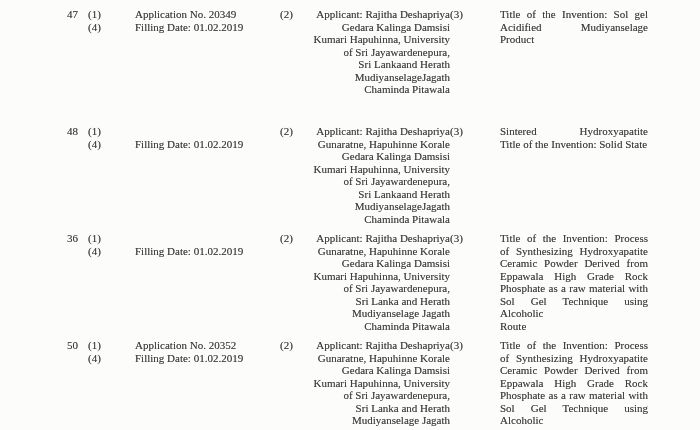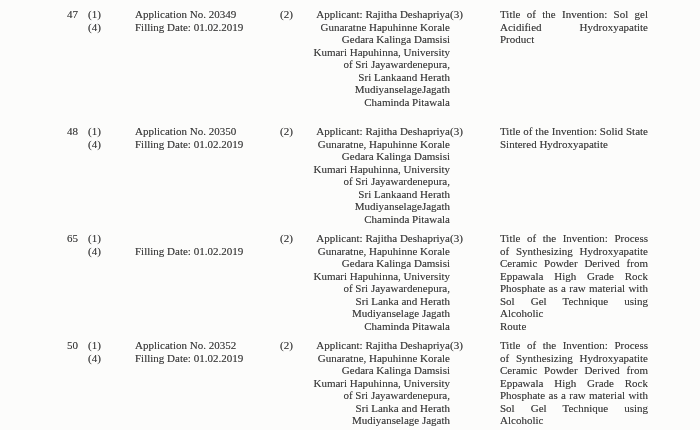--- a/index.html
+++ b/index.html
@@ -80,44 +80,42 @@
       </div>
       <div class="frow">
         <span class="flabel">(4)</span>
         <span class="fval">Filling Date: 01.02.2019</span>
       </div>
     </div>
     <div class="col2">
       <span class="flabel">(2)</span>
       <div class="applicant">
           <div class="ln">Applicant: Rajitha Deshapriya</div>
-          <div class="ln">Gunaratne Hapuhinne Korale</div>
           <div class="ln">Gedara Kalinga Damsisi</div>
           <div class="ln">Kumari Hapuhinna, University</div>
           <div class="ln">of Sri Jayawardenepura,</div>
           <div class="ln">Sri Lankaand Herath</div>
           <div class="ln">MudiyanselageJagath</div>
           <div class="ln">Chaminda Pitawala</div>
         </div>
     </div>
     <div class="col3">
       <span class="flabel">(3)</span>
       <div class="title-text">
           <div class="ln">Title of the Invention: Sol gel</div>
-          <div class="ln">Acidified Hydroxyapatite Product</div>
+          <div class="ln">Acidified Mudiyanselage Product</div>
         </div>
     </div>
   </section>
 
   <section class="entry entry-48">
     <div class="num">48</div>
     <div class="col1">
       <div class="frow">
         <span class="flabel">(1)</span>
-        <span class="fval">Application No. 20350</span>
       </div>
       <div class="frow">
         <span class="flabel">(4)</span>
         <span class="fval">Filling Date: 01.02.2019</span>
       </div>
     </div>
     <div class="col2">
       <span class="flabel">(2)</span>
       <div class="applicant">
           <div class="ln">Applicant: Rajitha Deshapriya</div>
@@ -126,28 +124,28 @@
           <div class="ln">Kumari Hapuhinna, University</div>
           <div class="ln">of Sri Jayawardenepura,</div>
           <div class="ln">Sri Lankaand Herath</div>
           <div class="ln">MudiyanselageJagath</div>
           <div class="ln">Chaminda Pitawala</div>
         </div>
     </div>
     <div class="col3">
       <span class="flabel">(3)</span>
       <div class="title-text">
+          <div class="ln">Sintered Hydroxyapatite</div>
           <div class="ln">Title of the Invention: Solid State</div>
-          <div class="ln">Sintered Hydroxyapatite</div>
         </div>
     </div>
   </section>
 
   <section class="entry entry-49">
-    <div class="num">65</div>
+    <div class="num">36</div>
     <div class="col1">
       <div class="frow">
         <span class="flabel">(1)</span>
       </div>
       <div class="frow">
         <span class="flabel">(4)</span>
         <span class="fval">Filling Date: 01.02.2019</span>
       </div>
     </div>
     <div class="col2">

